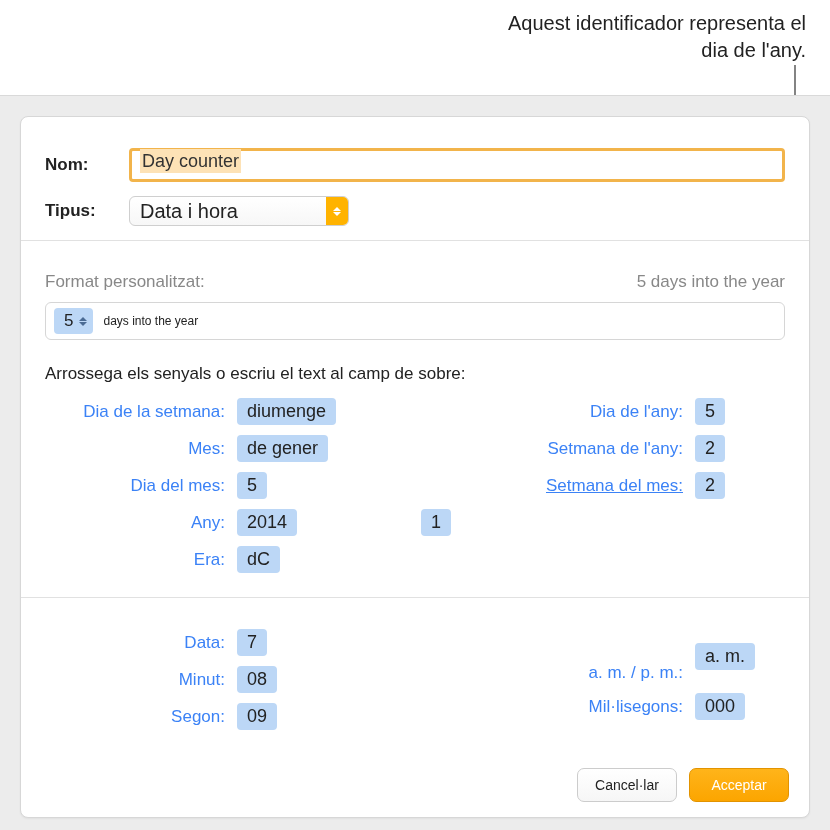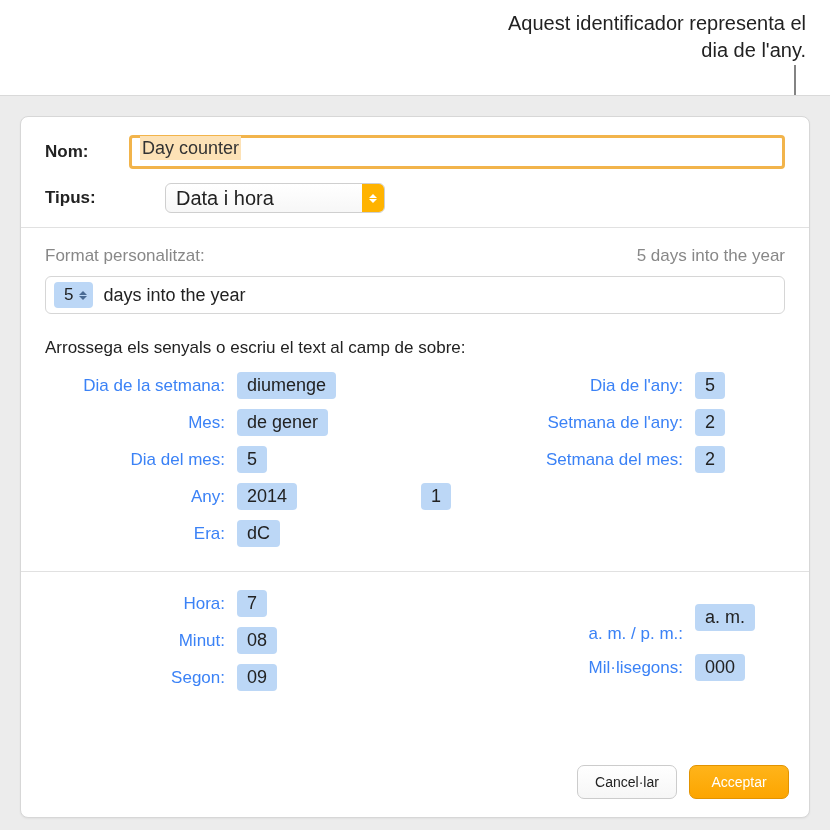--- a/index.html
+++ b/index.html
@@ -39,31 +39,31 @@
   .dialog {
     background: #fff;
     border: 1px solid #d7d7d7;
     border-radius: 8px;
     box-shadow: 0 1px 2px rgba(0,0,0,0.05);
     height: 100%;
     display: flex;
     flex-direction: column;
   }
   .section {
-    padding: 18px 24px 14px 24px;
+    padding: 31px 24px 14px 24px;
   }
   .divider {
     border-top: 1px solid #e1e1e1;
   }
   .row {
     display: flex;
     align-items: center;
     margin-bottom: 14px;
   }
-  .row:last-child { margin-bottom: 0; gap: 36px; }
+  .row:last-child { margin-bottom: 0; }
   .lbl {
     width: 78px;
     text-align: left;
     font-weight: 600;
     color: #222;
     margin-right: 6px;
     flex-shrink: 0;
   }
   .name-input {
     flex: 1;
@@ -140,21 +140,21 @@
     flex-direction: column;
     gap: 1px;
   }
   .mini-chev .mt {
     width: 0; height: 0;
     border-left: 4px solid transparent;
     border-right: 4px solid transparent;
   }
   .mini-chev .mu { border-bottom: 4px solid #4a6b94; }
   .mini-chev .md { border-top: 4px solid #4a6b94; }
-  .format-text { font-size: 18px; }
+  .format-text { font-size: 12px; }
   .instr { margin: 24px 0 14px 0; }
   .tokens-grid {
     display: flex;
     gap: 12px;
   }
   .col {
     flex: 1;
   }
   .trow {
     display: flex;
@@ -302,39 +302,39 @@
                 <span class="token">5</span>
               </div>
             </div>
             <div class="trow">
               <div class="tlabel" style="width: 262px; flex: 0 0 auto;">Setmana de l'any:</div>
               <div class="token-slot" style="width: 70px;">
                 <span class="token">2</span>
               </div>
             </div>
             <div class="trow">
-              <div class="tlabel" style="width: 262px; flex: 0 0 auto;">Setmana del mes:</div>
+              <div class="tlabel" style="width: 262px; flex: 0 0 auto; text-decoration: underline;">Setmana del mes:</div>
               <div class="token-slot" style="width: 70px;">
                 <span class="token">2</span>
               </div>
             </div>
             <div class="trow">
               <div class="token-slot" style="width: 70px;">
                 <span class="token">1</span>
               </div>
             </div>
           </div>
       </div>
     </div>
 
     <div class="section divider">
       <div class="tokens-grid">
         <div class="col left" id="col-time-left">
             <div class="trow">
-              <div class="tlabel" style="width: 180px; flex: 0 0 auto;">Hora:</div>
+              <div class="tlabel" style="width: 180px; flex: 0 0 auto;">Data:</div>
               <div class="token-slot" style="width: 150px;">
                 <span class="token">7</span>
               </div>
             </div>
             <div class="trow">
               <div class="tlabel" style="width: 180px; flex: 0 0 auto;">Minut:</div>
               <div class="token-slot" style="width: 150px;">
                 <span class="token">08</span>
               </div>
             </div>

